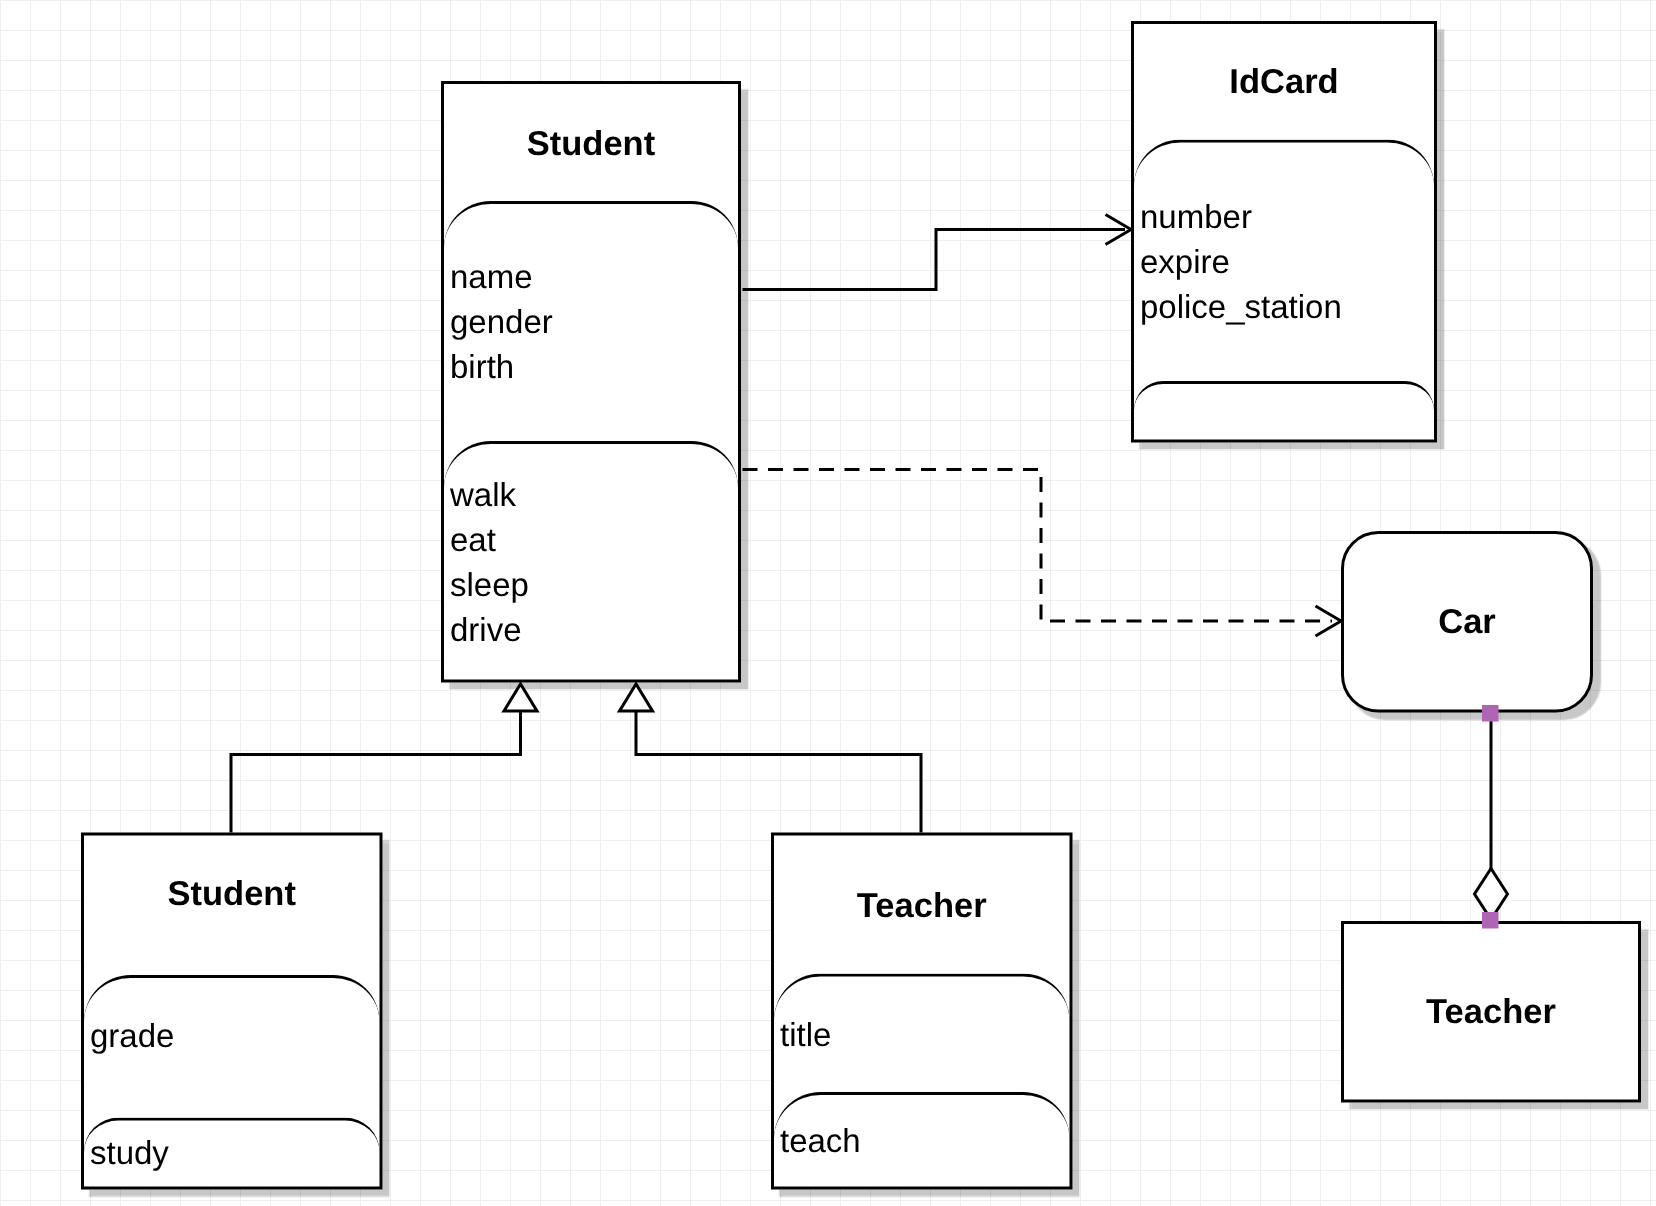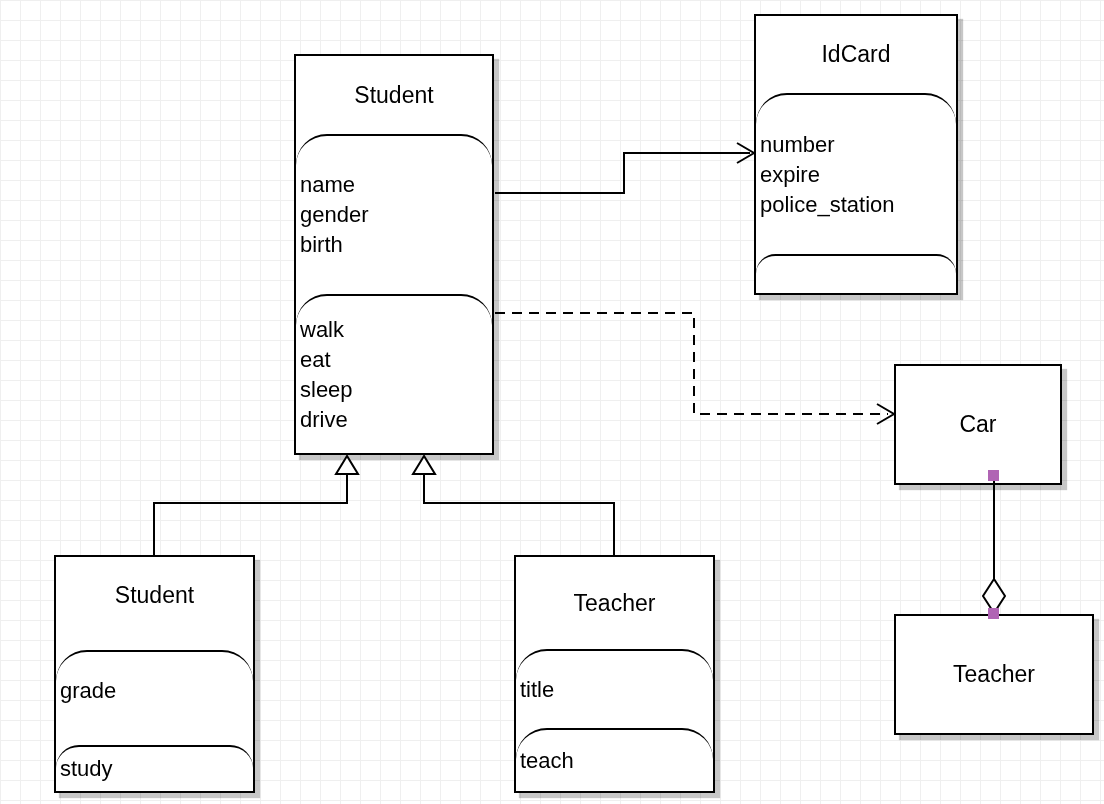--- a/index.html
+++ b/index.html
@@ -22,21 +22,21 @@
     background: #ffffff;
     border: 2px solid #000;
     box-shadow: 5px 5px 1px rgba(0,0,0,0.22);
     display: flex;
     flex-direction: column;
   }
   .uml-title {
     display: flex;
     align-items: center;
     justify-content: center;
-    font-weight: normal;
+    font-weight: bold;
     font-size: 23px;
     flex: 0 0 auto;
   }
   .uml-section {
     box-sizing: border-box;
     border-top: 2px solid #000;
     display: flex;
     flex-direction: column;
     justify-content: center;
     padding-left: 4px;
@@ -58,21 +58,21 @@
   #box-idcard  .sec-attrs    { height: 161px; }
 
   #box-student { left: 54px;  top: 555px; width: 201px; height: 238px; gap: 16px; }
   #box-student .uml-title    { height: 77px; }
   #box-student .sec-attrs    { height: 79px; }
 
   #box-teacher { left: 514px; top: 555px; width: 201px; height: 238px; }
   #box-teacher .uml-title    { height: 92px; }
   #box-teacher .sec-attrs    { height: 79px; }
 
-  #box-car     { left: 894px; top: 364px; width: 168px; height: 121px; }
+  #box-car     { left: 894px; top: 354px; width: 168px; height: 121px; border-radius: 25px; }
   #box-engine  { left: 894px; top: 614px; width: 200px; height: 121px; }
 
   svg.edges {
     position: absolute;
     left: 0; top: 0;
     width: 1104px;
     height: 804px;
     pointer-events: none;
   }
   svg.edges .wire   { fill: none; stroke: #000; stroke-width: 2; }

